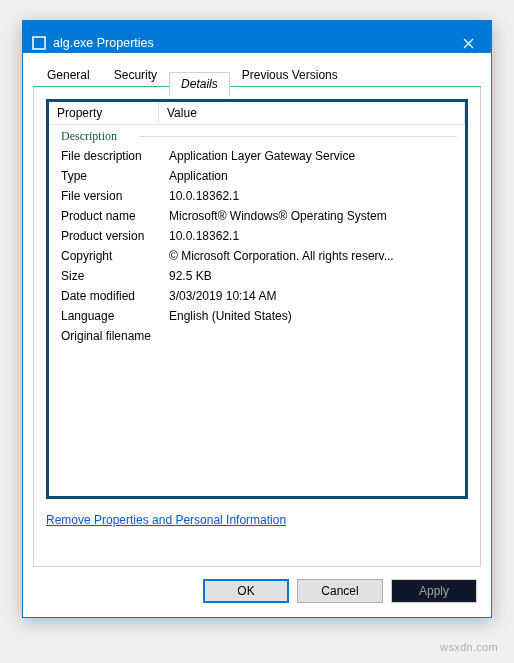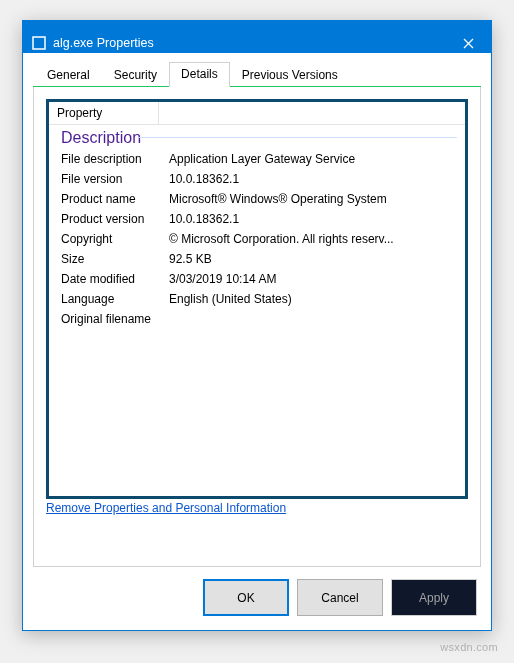--- a/index.html
+++ b/index.html
@@ -61,21 +61,22 @@
     margin-right:0px;
     position:relative;
     top:1px;
     background:transparent;
     cursor:default;
   }
   .tab.active {
     background:#fff;
     border:1px solid #d0d0d0;
     border-bottom:1px solid #fff;
-    top:1px;
+    top:11px;
+    font-style:italic;
   }
   .tabbody {
     border:1px solid #d0d0d0;
     border-top:none;
     padding:12px 12px 12px 12px;
     min-height: 480px;
     display:flex;
     flex-direction:column;
   }
   .listview {
@@ -91,55 +92,56 @@
   }
   .lv-head div {
     padding:4px 8px;
     border-right:1px solid #e3e3e3;
     color:#000;
   }
   .lv-head .col-prop { width:110px; }
   .lv-head .col-val { flex:1; }
   .lv-body { padding-bottom:4px; }
   .lv-group {
-    color:#4c1d95;
+    color:#14532d;
     padding:4px 8px 2px 12px;
-    font-size:16px;
+    font-size:12px;
     position:relative;
+    font-family:Liberation Serif, serif;
   }
   .lv-group::after {
     content:"";
     position:absolute;
     left:90px; right:8px; top:50%;
     border-top:1px solid #cfe0fb;
   }
   .lv-row {
     display:flex;
     padding:1px 0 1px 12px;
     line-height:18px;
   }
   .lv-row .p { width:108px; }
   .lv-row .v { flex:1; white-space:nowrap; overflow:hidden; text-overflow:ellipsis; padding-right:8px;}
   .link {
     color:#0b57d0;
     text-decoration:underline;
-    margin-top:2px;
+    margin-top:14px;
     cursor:pointer;
     font-size:12px;
     align-self:flex-start;
   }
   .buttons {
     display:flex;
     justify-content:flex-end;
     gap:8px;
     padding:12px 4px 2px 4px;
   }
   .btn {
     min-width:86px;
-    height:37px;
+    height:24px;
     border:1px solid #adadad;
     background:#e1e1e1;
     font-family:inherit;
     font-size:12px;
     padding:0 0;
     cursor:default;
   }
   .btn.default {
     border:2px solid #0078d7;
     background:#e1e1e1;
@@ -183,27 +185,32 @@
         <div class="tab">General</div>
         <div class="tab">Security</div>
         <div class="tab active">Details</div>
         <div class="tab">Previous Versions</div>
       </div>
 
       <div class="tabbody">
         <div class="listview">
           <div class="lv-head">
             <div class="col-prop">Property</div>
+            <div class="col-val">Value</div>
           </div>
           <div class="lv-body">
             <div class="lv-group">Description</div>
 
             <div class="lv-row">
               <div class="p">File description</div>
               <div class="v">Application Layer Gateway Service</div>
+            </div>
+            <div class="lv-row">
+              <div class="p">Type</div>
+              <div class="v">Application</div>
             </div>
             <div class="lv-row">
               <div class="p">File version</div>
               <div class="v">10.0.18362.1</div>
             </div>
             <div class="lv-row">
               <div class="p">Product name</div>
               <div class="v">Microsoft® Windows® Operating System</div>
             </div>
             <div class="lv-row">

